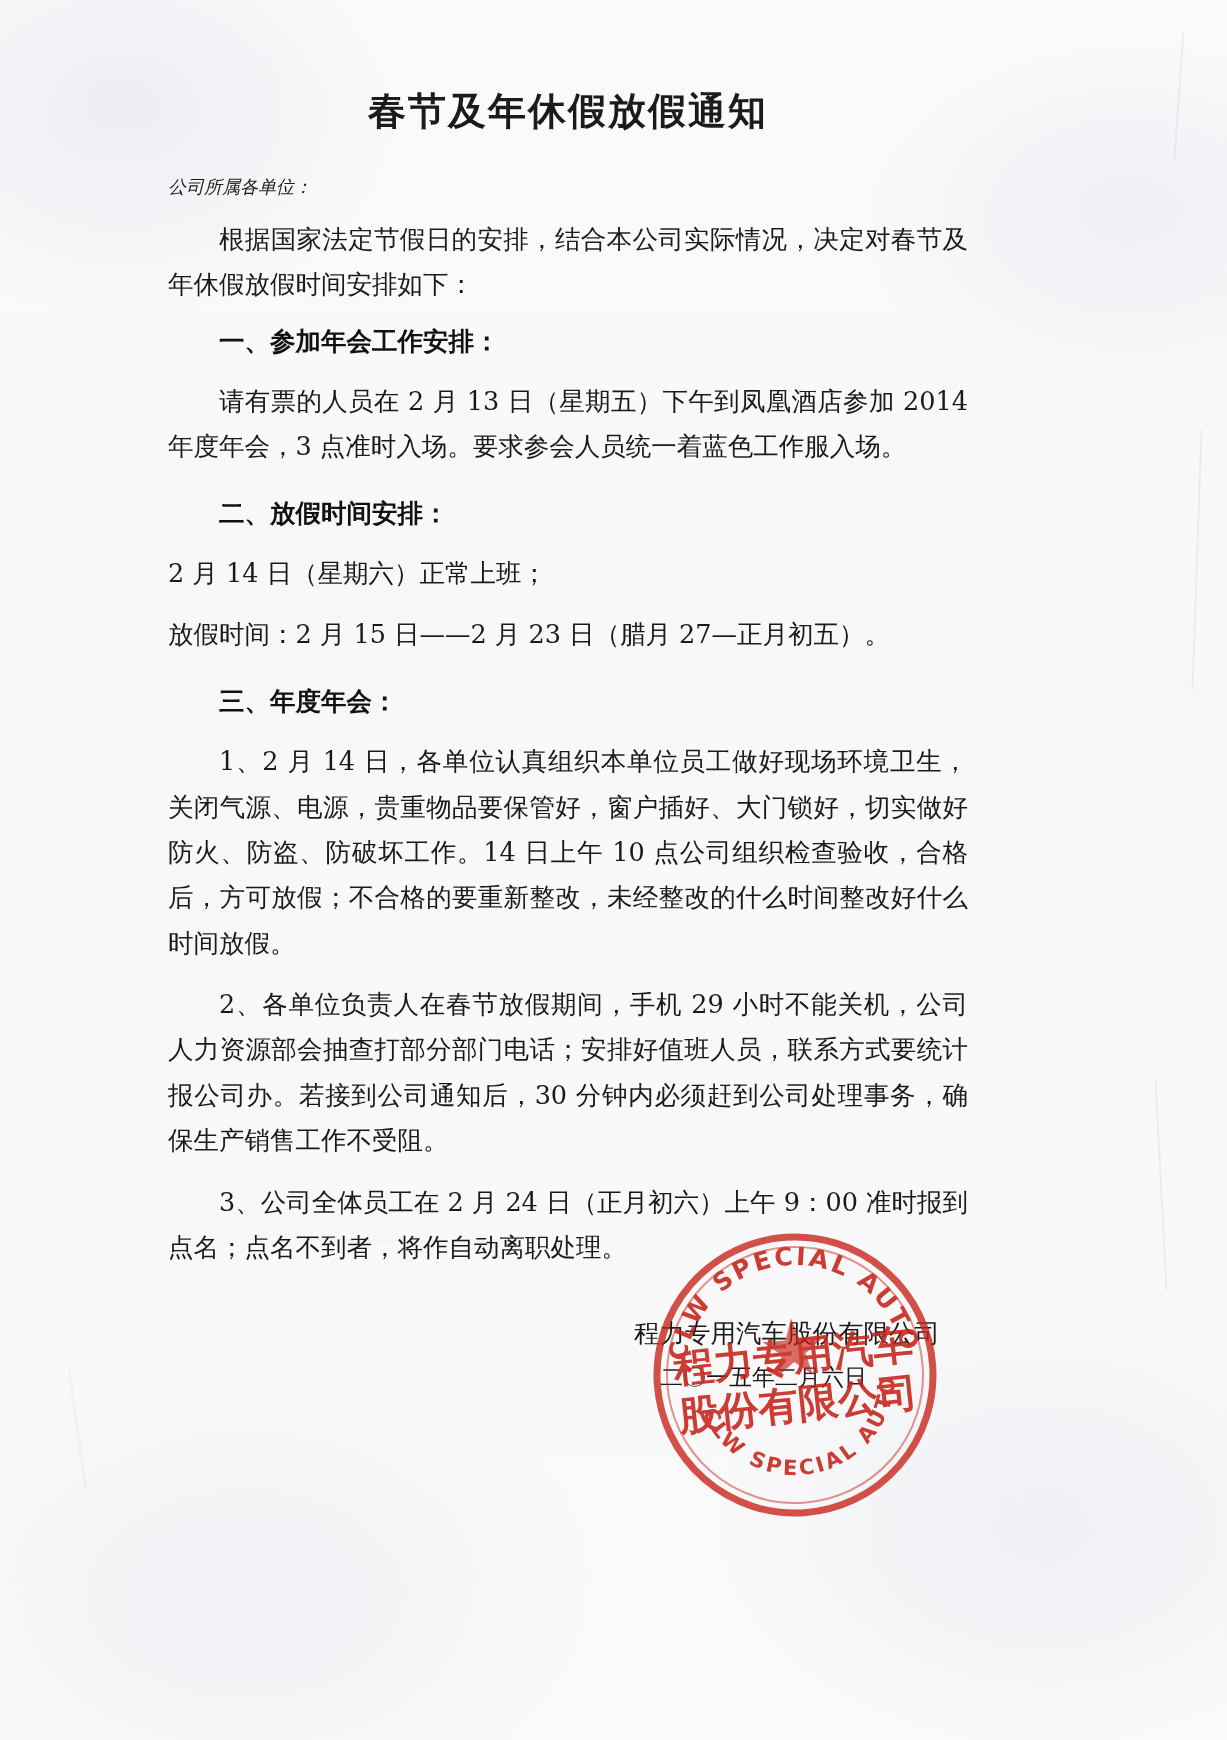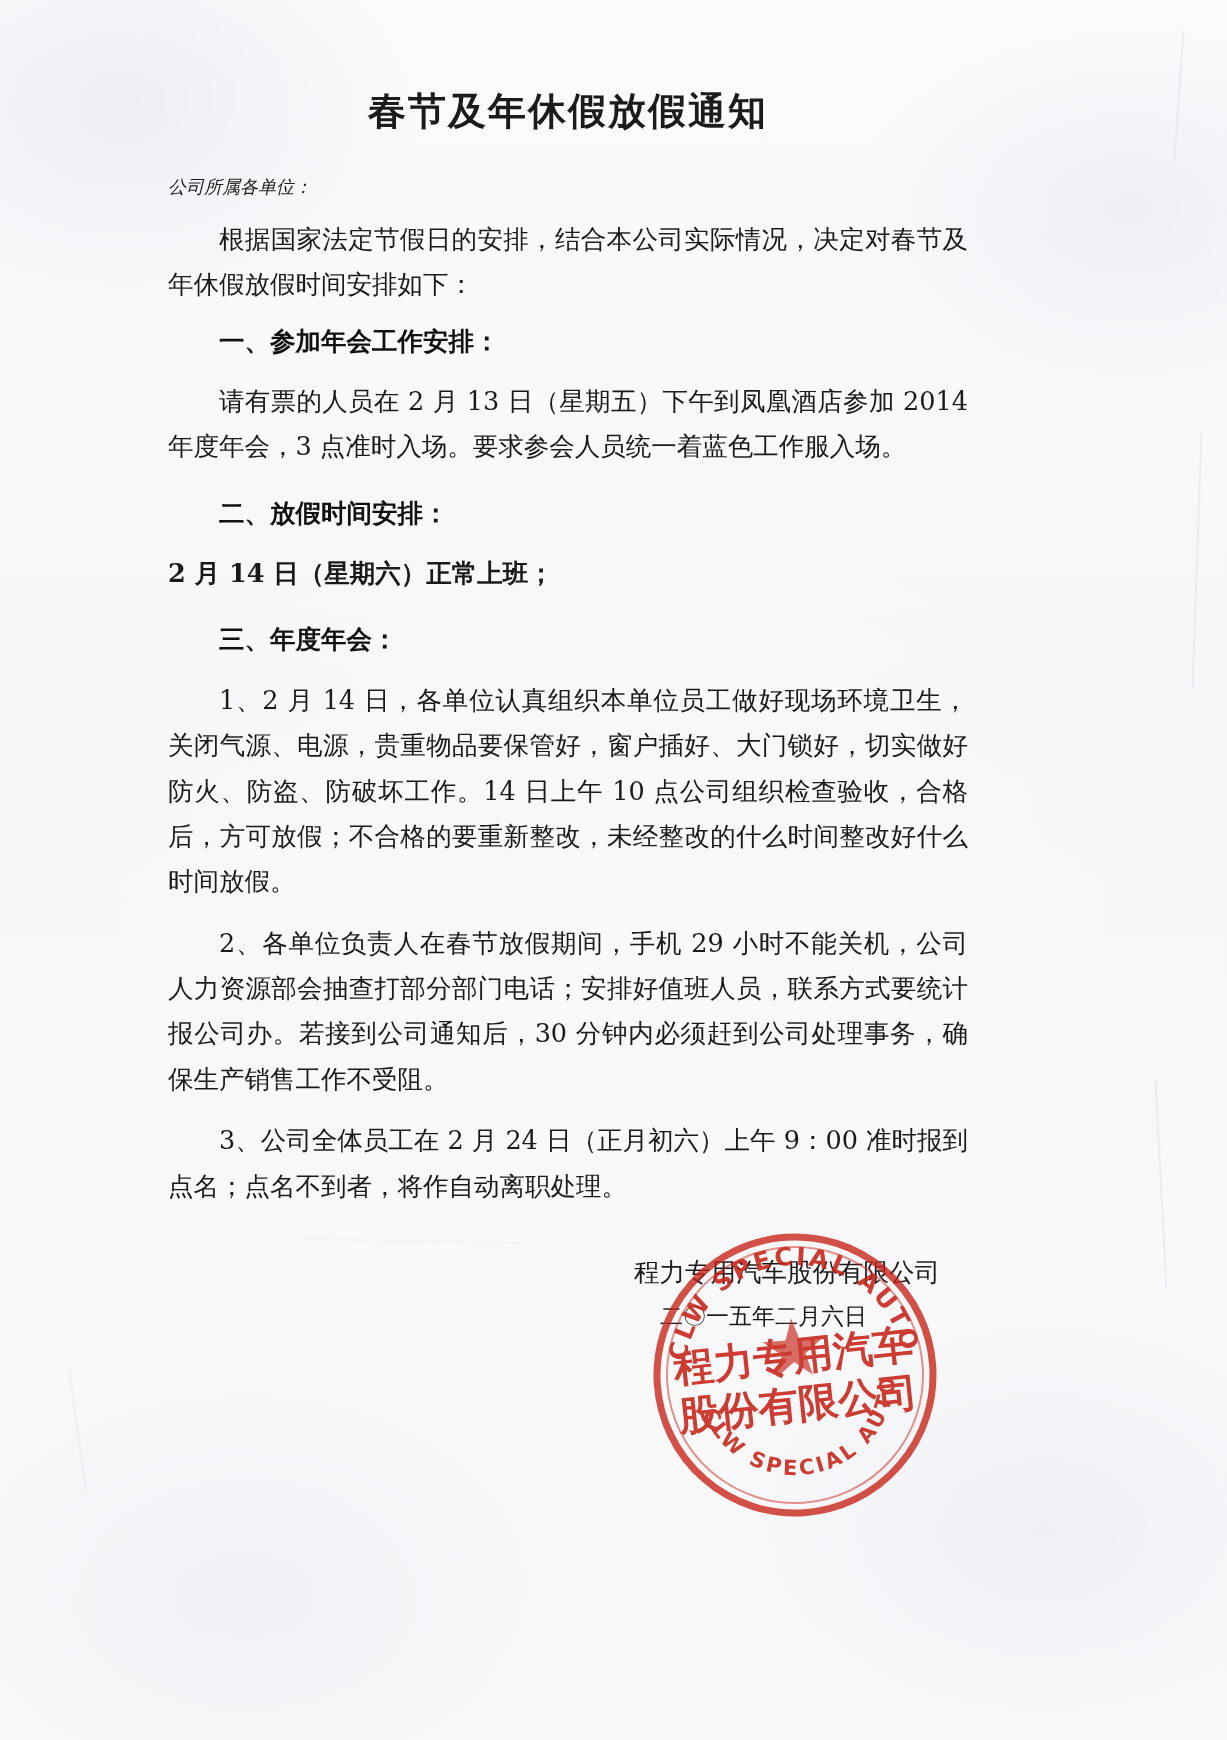--- a/index.html
+++ b/index.html
@@ -82,21 +82,21 @@
   .sec-head {
     font-family: "DejaVu Sans", "Liberation Sans", sans-serif;
     font-weight: bold;
     font-size: 25.5px;
     color: #111;
     margin: 12px 0 0 0;
     text-indent: 2em;
     line-height: 1.7;
   }
 
-  .noindent { text-indent: 0; font-weight: bold; }
+  .noindent { text-indent: 0; }
 
   .gap-small { margin-top: 22px; }
   .gap-mid { margin-top: 26px; }
 
   
   .sign-block {
     position: absolute;
     right: 28px;
     bottom: 0;
     text-align: left;
@@ -149,20 +149,21 @@
 
     <div class="salutation">公司所属各单位：</div>
 
     <p class="body-text indent">根据国家法定节假日的安排，结合本公司实际情况，决定对春节及年休假放假时间安排如下：</p>
 
     <p class="sec-head">一、参加年会工作安排：</p>
     <p class="body-text indent">请有票的人员在 2 月 13 日（星期五）下午到凤凰酒店参加 2014 年度年会，3 点准时入场。要求参会人员统一着蓝色工作服入场。</p>
 
     <p class="sec-head gap-small">二、放假时间安排：</p>
     <p class="body-text noindent">2 月 14 日（星期六）正常上班；</p>
+    <p class="body-text noindent">放假时间：2 月 15 日——2 月 23 日（腊月 27—正月初五）。</p>
 
     <p class="sec-head gap-small">三、年度年会：</p>
     <p class="body-text indent gap-mid">1、2 月 14 日，各单位认真组织本单位员工做好现场环境卫生，关闭气源、电源，贵重物品要保管好，窗户插好、大门锁好，切实做好防火、防盗、防破坏工作。14 日上午 10 点公司组织检查验收，合格后，方可放假；不合格的要重新整改，未经整改的什么时间整改好什么时间放假。</p>
     <p class="body-text indent gap-mid">2、各单位负责人在春节放假期间，手机 29 小时不能关机，公司人力资源部会抽查打部分部门电话；安排好值班人员，联系方式要统计报公司办。若接到公司通知后，30 分钟内必须赶到公司处理事务，确保生产销售工作不受阻。</p>
     <p class="body-text indent gap-mid">3、公司全体员工在 2 月 24 日（正月初六）上午 9：00 准时报到点名；点名不到者，将作自动离职处理。</p>
 
     <div style="position:relative; height:170px;">
       <div class="sign-block" style="bottom:42px;">
         <div class="sign-line">程力专用汽车股份有限公司</div>
         <div class="sign-date">二〇一五年二月六日</div>

